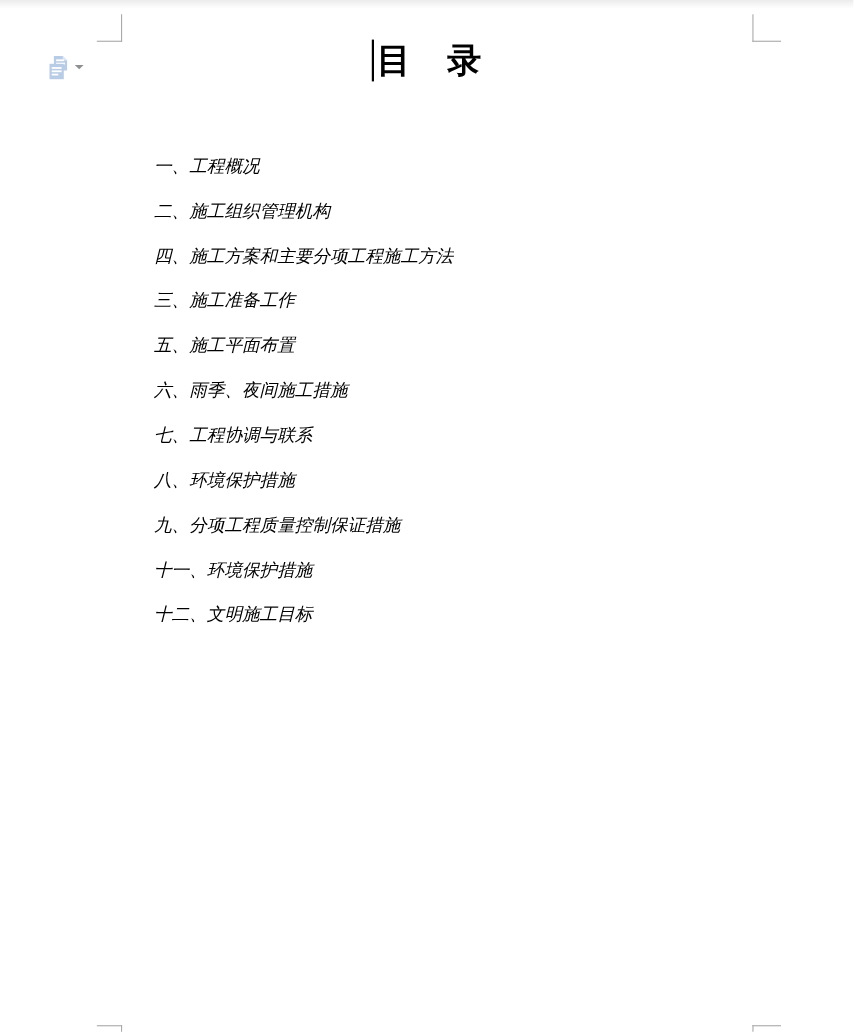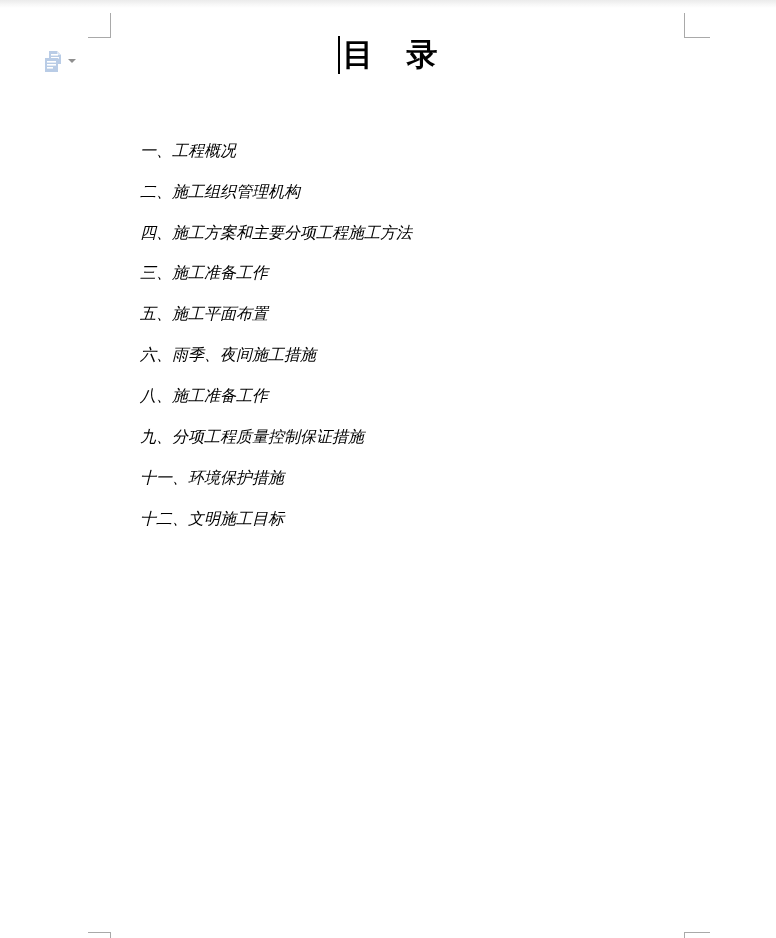--- a/index.html
+++ b/index.html
@@ -143,19 +143,20 @@
     </span>
   </div>
 
   <div class="toc">
     <div class="toc-item">一、工程概况</div>
     <div class="toc-item">二、施工组织管理机构</div>
     <div class="toc-item">四、施工方案和主要分项工程施工方法</div>
     <div class="toc-item">三、施工准备工作</div>
     <div class="toc-item">五、施工平面布置</div>
     <div class="toc-item">六、雨季、夜间施工措施</div>
-    <div class="toc-item">八、施工准备工作</div>
+    <div class="toc-item">七、工程协调与联系</div>
+    <div class="toc-item">八、环境保护措施</div>
     <div class="toc-item">九、分项工程质量控制保证措施</div>
     <div class="toc-item">十一、环境保护措施</div>
     <div class="toc-item">十二、文明施工目标</div>
   </div>
 
 </div>
 
 </body></html>

